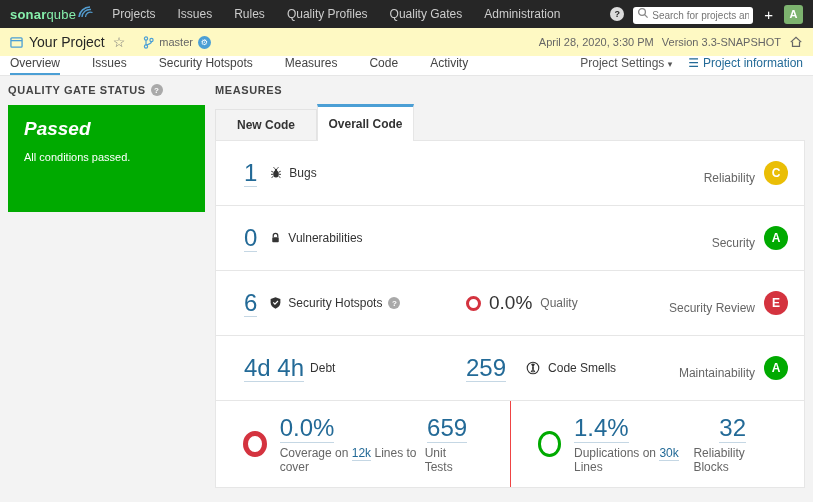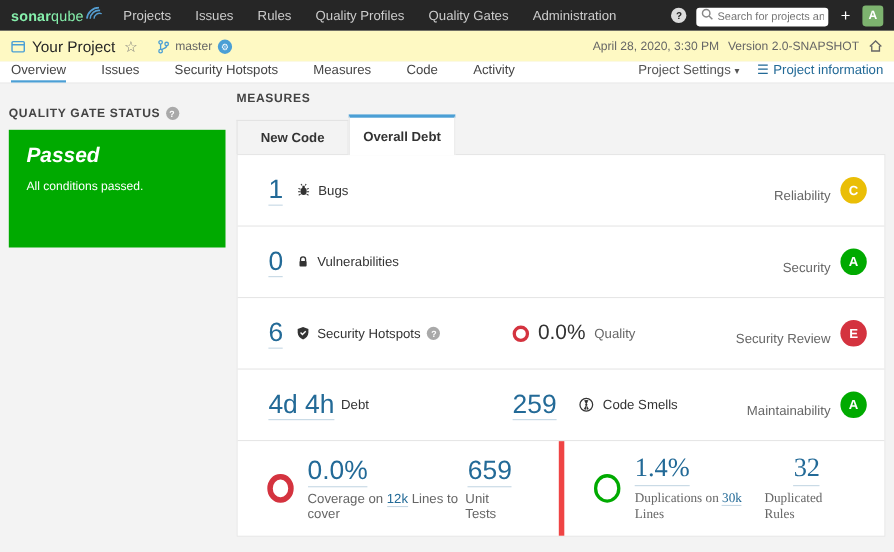--- a/index.html
+++ b/index.html
@@ -44,21 +44,21 @@
   .tab-link { font-size:12px; color:#444; cursor:pointer; padding-bottom:3px; }
   .tab-link.active { border-bottom:2px solid #4b9fd5; }
   .tabbar-right { margin-left:auto; display:flex; align-items:center; gap:16px; }
   .proj-settings { font-size:12px; color:#555; cursor:pointer; }
   .caret { font-size:9px; color:#555; }
   .proj-info { font-size:12px; color:#236a97; cursor:pointer; display:flex; align-items:center; gap:4px; }
   .list-glyph { font-size:12px; color:#236a97; }
 
   
   .content { position:relative; width:813px; height:426px; }
-  .left-col { position:absolute; left:8px; top:21px; width:197px; }
+  .left-col { position:absolute; left:8px; top:8px; width:197px; }
   .right-col { position:absolute; left:215px; top:8px; width:590px; }
   .section-header { font-size:11px; font-weight:bold; letter-spacing:.6px; color:#444;
     text-transform:uppercase; display:flex; align-items:center; gap:5px; }
   .mini-help { width:12px; height:12px; border-radius:50%; background:#a9a9a9; color:#fff;
     font-size:8px; font-weight:bold; display:inline-flex; align-items:center; justify-content:center; cursor:pointer; }
 
   .qg-box { margin-top:9px; height:107px; background:#00aa00; color:#fff; padding:13px 16px; }
   .qg-status { font-size:19px; font-weight:bold;font-style:italic; }
   .qg-sub { font-size:11px; margin-top:11px; }
 
@@ -83,21 +83,21 @@
   .gray-label { font-size:12px; color:#666; }
   .rating-group { margin-left:auto; display:flex; align-items:flex-end; gap:9px; }
   .rating { width:24px; height:24px; border-radius:50%; color:#fff; font-size:12px; font-weight:bold;
     display:flex; align-items:center; justify-content:center; cursor:pointer; }
   .rating-A { background:#00aa00; }
   .rating-C { background:#eabe06; }
   .rating-E { background:#d4333f; }
 
   .bottom-row { display:flex; height:86px; }
   .bottom-half { flex:1; display:flex; align-items:center; padding-left:27px; }
-  .bottom-half.right { border-left:5px solid #ef4444;font-family:Liberation Serif, serif; }
+  .bottom-half.right { border-left:1px solid #ef4444; }
   .ring-red-lg { width:26px; height:26px; border:5px solid #d4333f; }
   .ring-green-lg { width:26px; height:26px; border:3px solid #00aa00; }
   .val-block { margin-left:13px; display:flex; flex-direction:column; gap:3px; }
   .sub-label { font-size:12px; color:#666; }
   .inline-link { color:#236a97; border-bottom:1px solid #c5d7e4; cursor:pointer; }
   .val-block-2 { margin-left:auto; margin-right:40px; display:flex; flex-direction:column; gap:3px; align-items:center; }
 </style>
 </head>
 <body>
 
@@ -146,21 +146,21 @@
       <circle cx="3" cy="2.5" r="1.6" fill="none" stroke="#4b9fd5" stroke-width="1.2"></circle>
       <circle cx="3" cy="10.5" r="1.6" fill="none" stroke="#4b9fd5" stroke-width="1.2"></circle>
       <circle cx="8.5" cy="4" r="1.6" fill="none" stroke="#4b9fd5" stroke-width="1.2"></circle>
       <path d="M3 4v5 M8.5 5.5c0 2.5-3 2.5-5 3.5" fill="none" stroke="#4b9fd5" stroke-width="1.2"></path>
     </svg>
     <span class="branch-name">master</span>
     <span class="branch-gear">⚙</span>
   </span>
   <span class="proj-meta">
     <span>April 28, 2020, 3:30 PM</span>
-    <span>Version 2.0-SNAPSHOT</span>
+    <span>Version 3.3-SNAPSHOT</span>
     <svg width="14" height="14" viewBox="0 0 16 16">
       <path d="M2 8.2 8 2.6 14 8.2" fill="none" stroke="#666" stroke-width="1.4"></path>
       <path d="M4 7.5V13h8V7.5" fill="none" stroke="#666" stroke-width="1.4"></path>
     </svg>
   </span>
 </div>
 
 <div class="tabbar">
   <div class="tabs-left">
     <span class="tab-link active">Overview</span>
@@ -194,21 +194,21 @@
     </div>
   </div>
 
   <div class="right-col">
     <div class="section-header">
       <span>Measures</span>
     </div>
 
     <div class="m-tabs">
       <span class="m-tab">New Code</span>
-      <span class="m-tab active">Overall Debt</span>
+      <span class="m-tab active">Overall Code</span>
     </div>
 
     <div class="panel">
 
       <div class="measure-row">
         <a class="big-num">1</a>
         <span class="metric-icon">
           <svg width="14" height="14" viewBox="0 0 16 16">
             <ellipse cx="8" cy="9" rx="3.2" ry="4" fill="#333"></ellipse>
             <rect x="6.7" y="3.2" width="2.6" height="2.6" rx="1" fill="#333"></rect>
@@ -301,20 +301,20 @@
           <span class="val-block">
             <a class="big-num" style="align-self:flex-start;">1.4%</a>
             <span class="sub-label">
               <span>Duplications on</span>
               <a class="inline-link">30k</a>
               <span>Lines</span>
             </span>
           </span>
           <span class="val-block-2" style="margin-right:32px;">
             <a class="big-num">32</a>
-            <span class="sub-label">Duplicated Rules</span>
+            <span class="sub-label">Reliability Blocks</span>
           </span>
         </div>
       </div>
 
     </div>
   </div>
 </div>
 
 </body></html>

